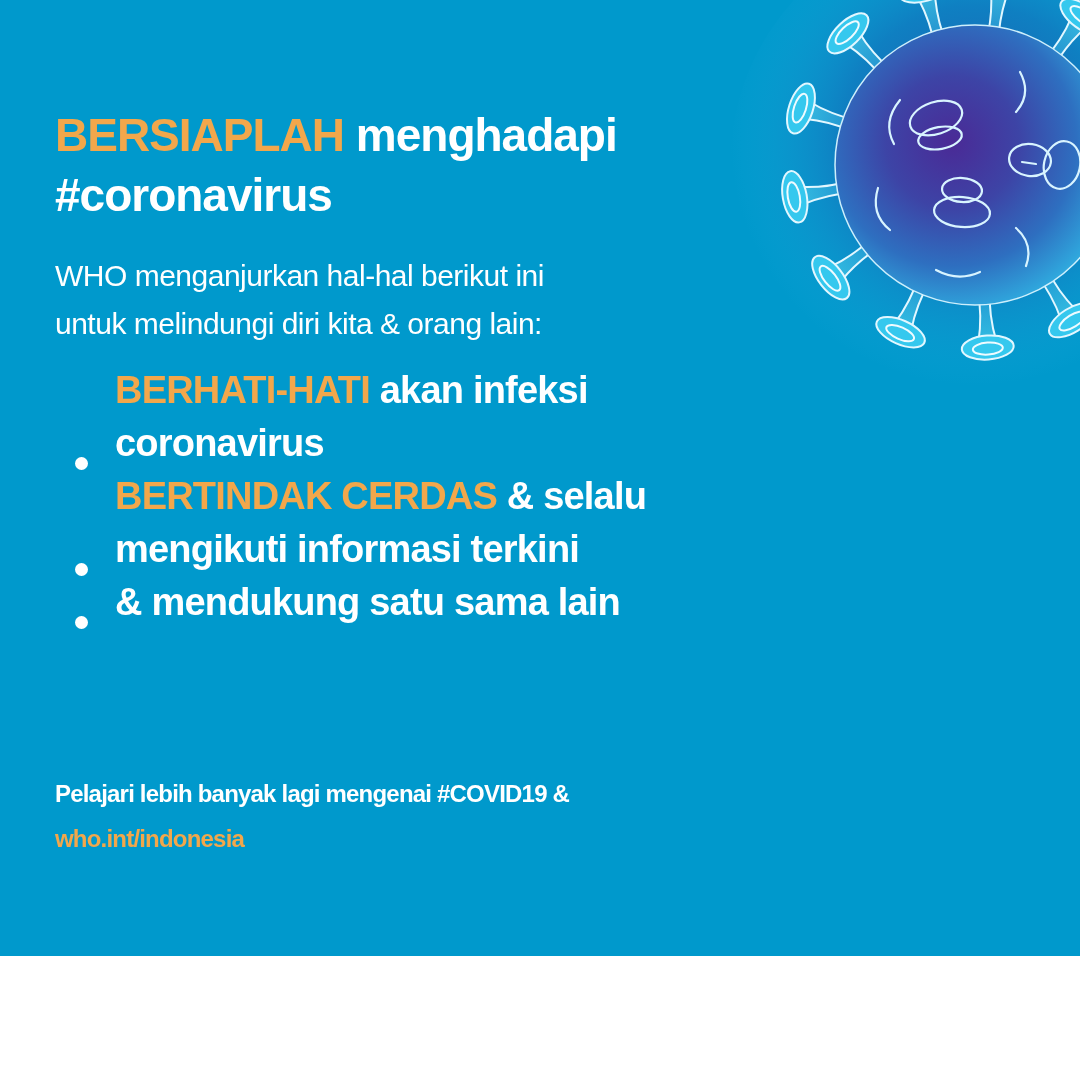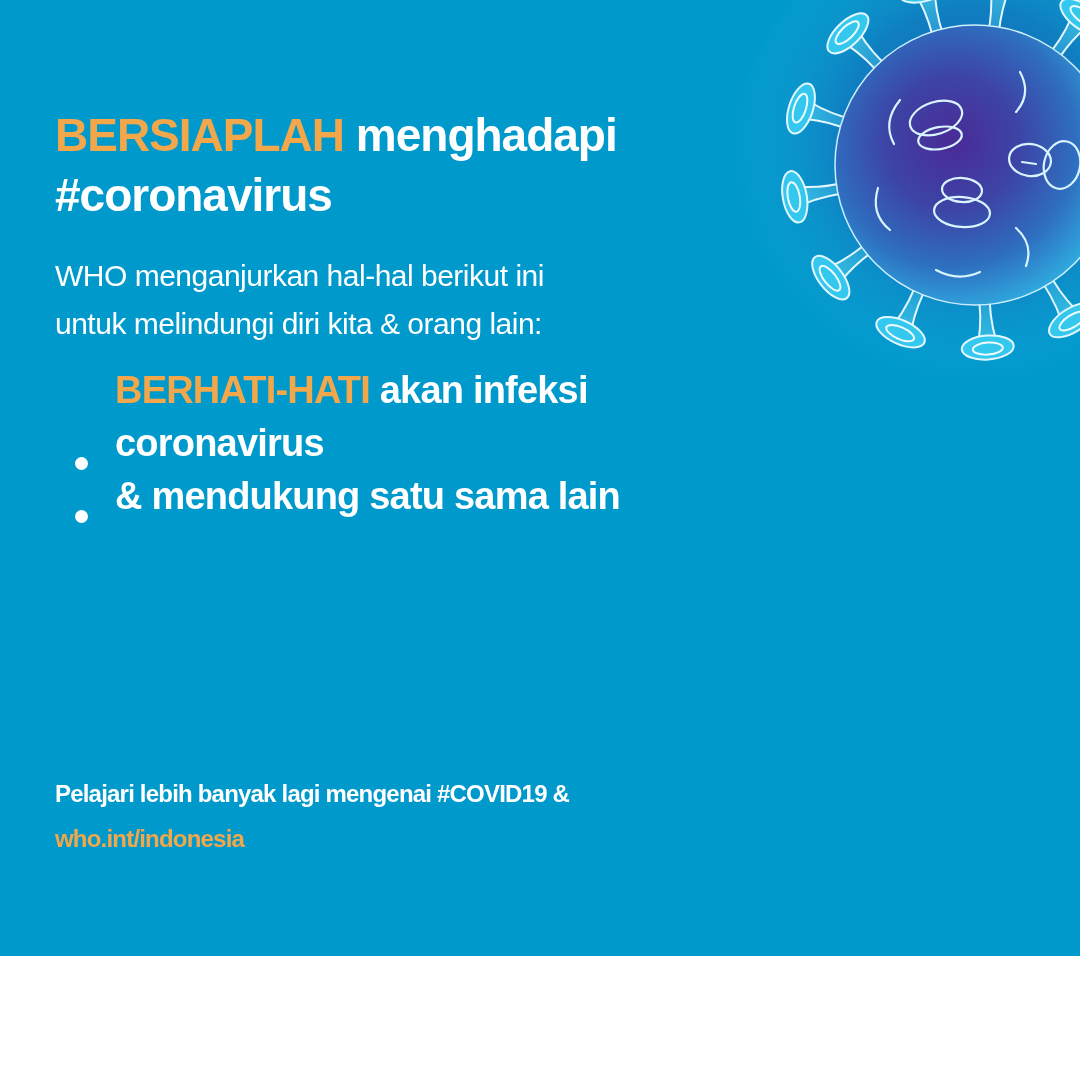--- a/index.html
+++ b/index.html
@@ -177,20 +177,29 @@
       <span class="bt">
         <span class="line">
           <span class="accent">BERHATI-HATI</span><span> akan infeksi</span>
         </span>
         <span class="line">coronavirus</span>
       </span>
     </li>
     <li>
       <span class="dot"></span>
       <span class="bt">
+        <span class="line">
+          <span class="accent">BERTINDAK CERDAS</span><span> &amp; selalu</span>
+        </span>
+        <span class="line">mengikuti informasi terkini</span>
+      </span>
+    </li>
+    <li>
+      <span class="dot"></span>
+      <span class="bt">
         <span class="line">&amp; mendukung satu sama lain</span>
       </span>
     </li>
   </ul>
 
   <p class="footer">
     <span class="line">Pelajari lebih banyak lagi mengenai #COVID19 &amp;</span>
     <span class="line accent">who.int/indonesia</span>
   </p>
 

